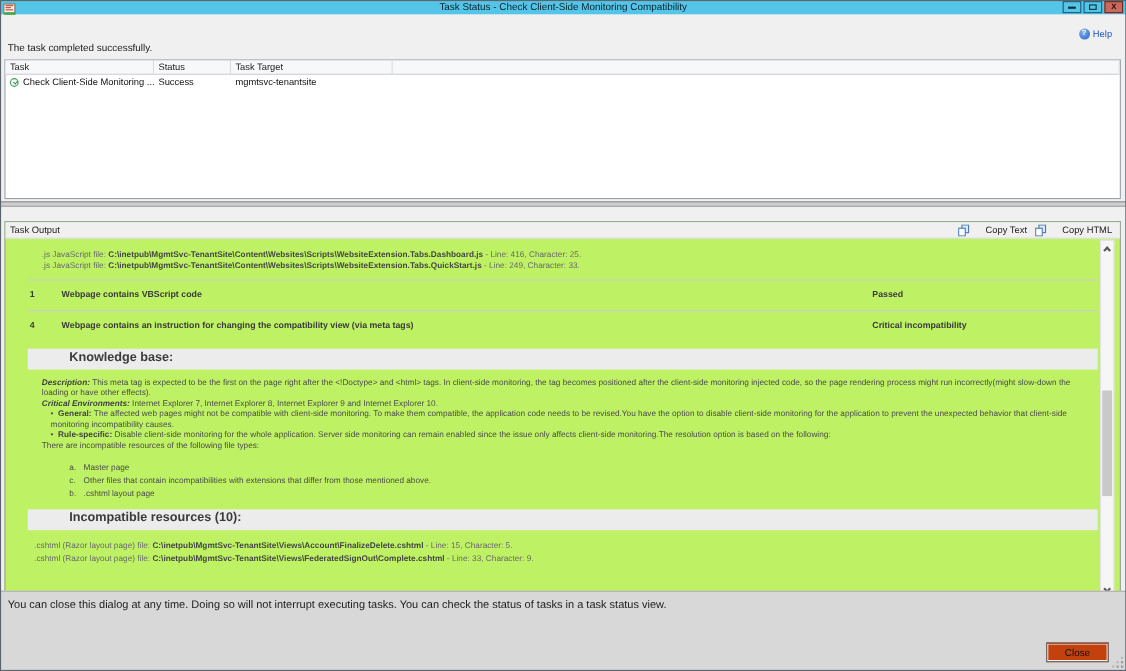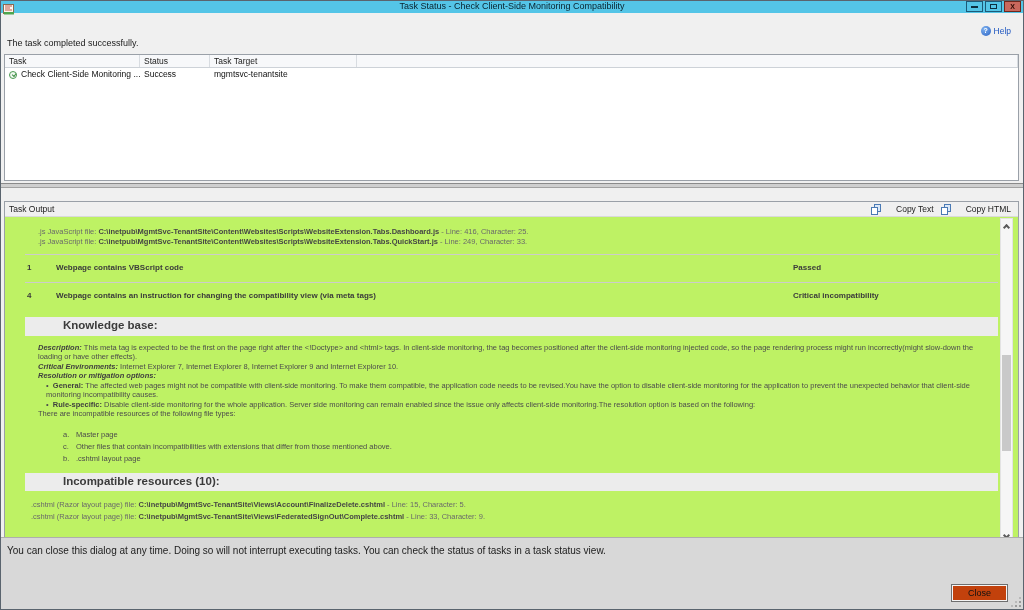--- a/index.html
+++ b/index.html
@@ -244,21 +244,20 @@
       <span>4</span>
       <span>Webpage contains an instruction for changing the compatibility view (via meta tags)</span>
       <span>Critical incompatibility</span>
     </div>
 
     <div class="bar-heading">Knowledge base:</div>
 
     <div class="kb-text">
       <p><span class="lbl">Description: </span><span>This meta tag is expected to be the first on the page right after the &lt;!Doctype&gt; and &lt;html&gt; tags. In client-side monitoring, the tag becomes positioned after the client-side monitoring injected code, so the page rendering process might run incorrectly(might slow-down the loading or have other effects).</span></p>
       <p><span class="lbl">Critical Environments: </span><span>Internet Explorer 7, Internet Explorer 8, Internet Explorer 9 and Internet Explorer 10.</span></p>
-      <p><span class="lbl">Resolution or mitigation options:</span></p>
       <p class="bullet-line"><span>•</span>&nbsp;&nbsp;<span class="blbl">General: </span><span>The affected web pages might not be compatible with client-side monitoring. To make them compatible, the application code needs to be revised.You have the option to disable client-side monitoring for the application to prevent the unexpected behavior that client-side monitoring incompatibility causes.</span></p>
       <p class="bullet-line"><span>•</span>&nbsp;&nbsp;<span class="blbl">Rule-specific: </span><span>Disable client-side monitoring for the whole application. Server side monitoring can remain enabled since the issue only affects client-side monitoring.The resolution option is based on the following:</span></p>
       <p>There are incompatible resources of the following file types:</p>
     </div>
 
     <div class="ft-list">
       <div class="ft-item"><span class="ft-marker">a.</span><span>Master page</span></div>
       <div class="ft-item"><span class="ft-marker">c.</span><span>Other files that contain incompatibilities with extensions that differ from those mentioned above.</span></div>
       <div class="ft-item"><span class="ft-marker">b.</span><span>.cshtml layout page</span></div>
     </div>

